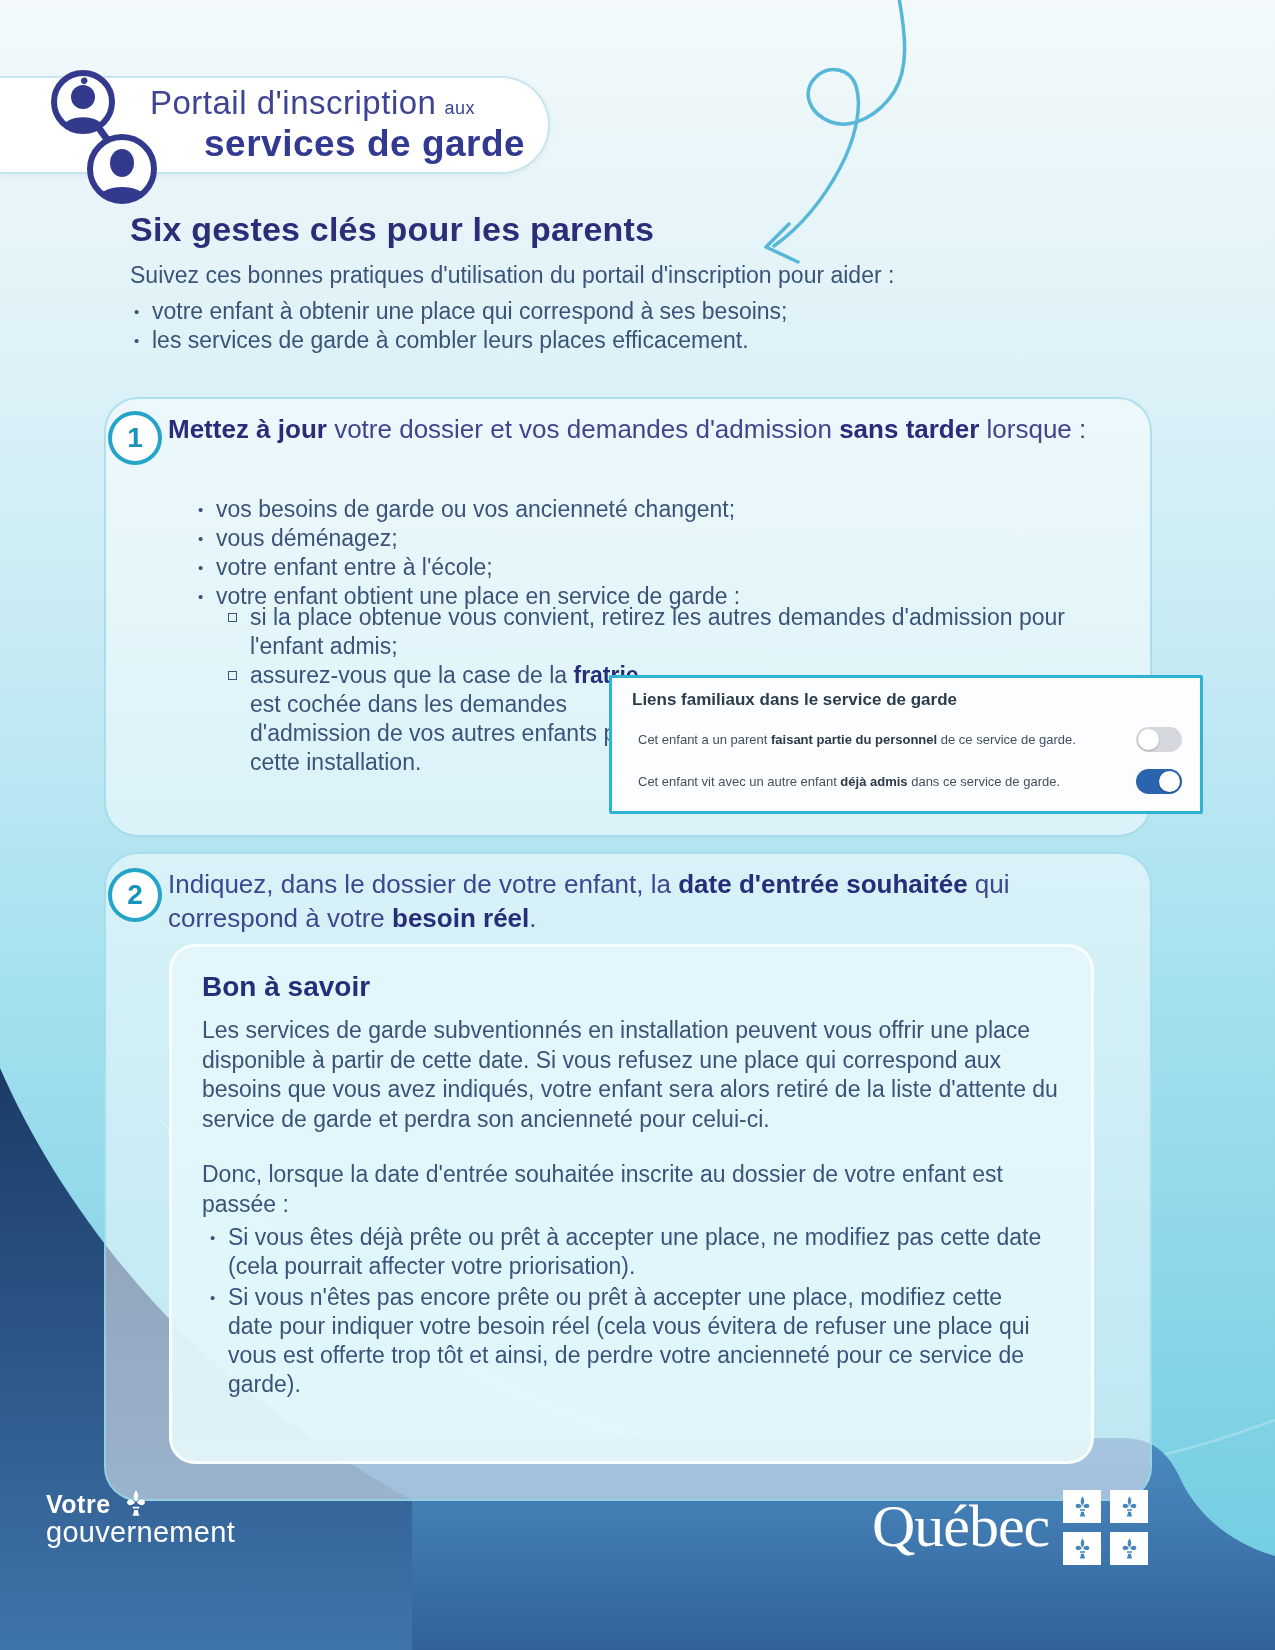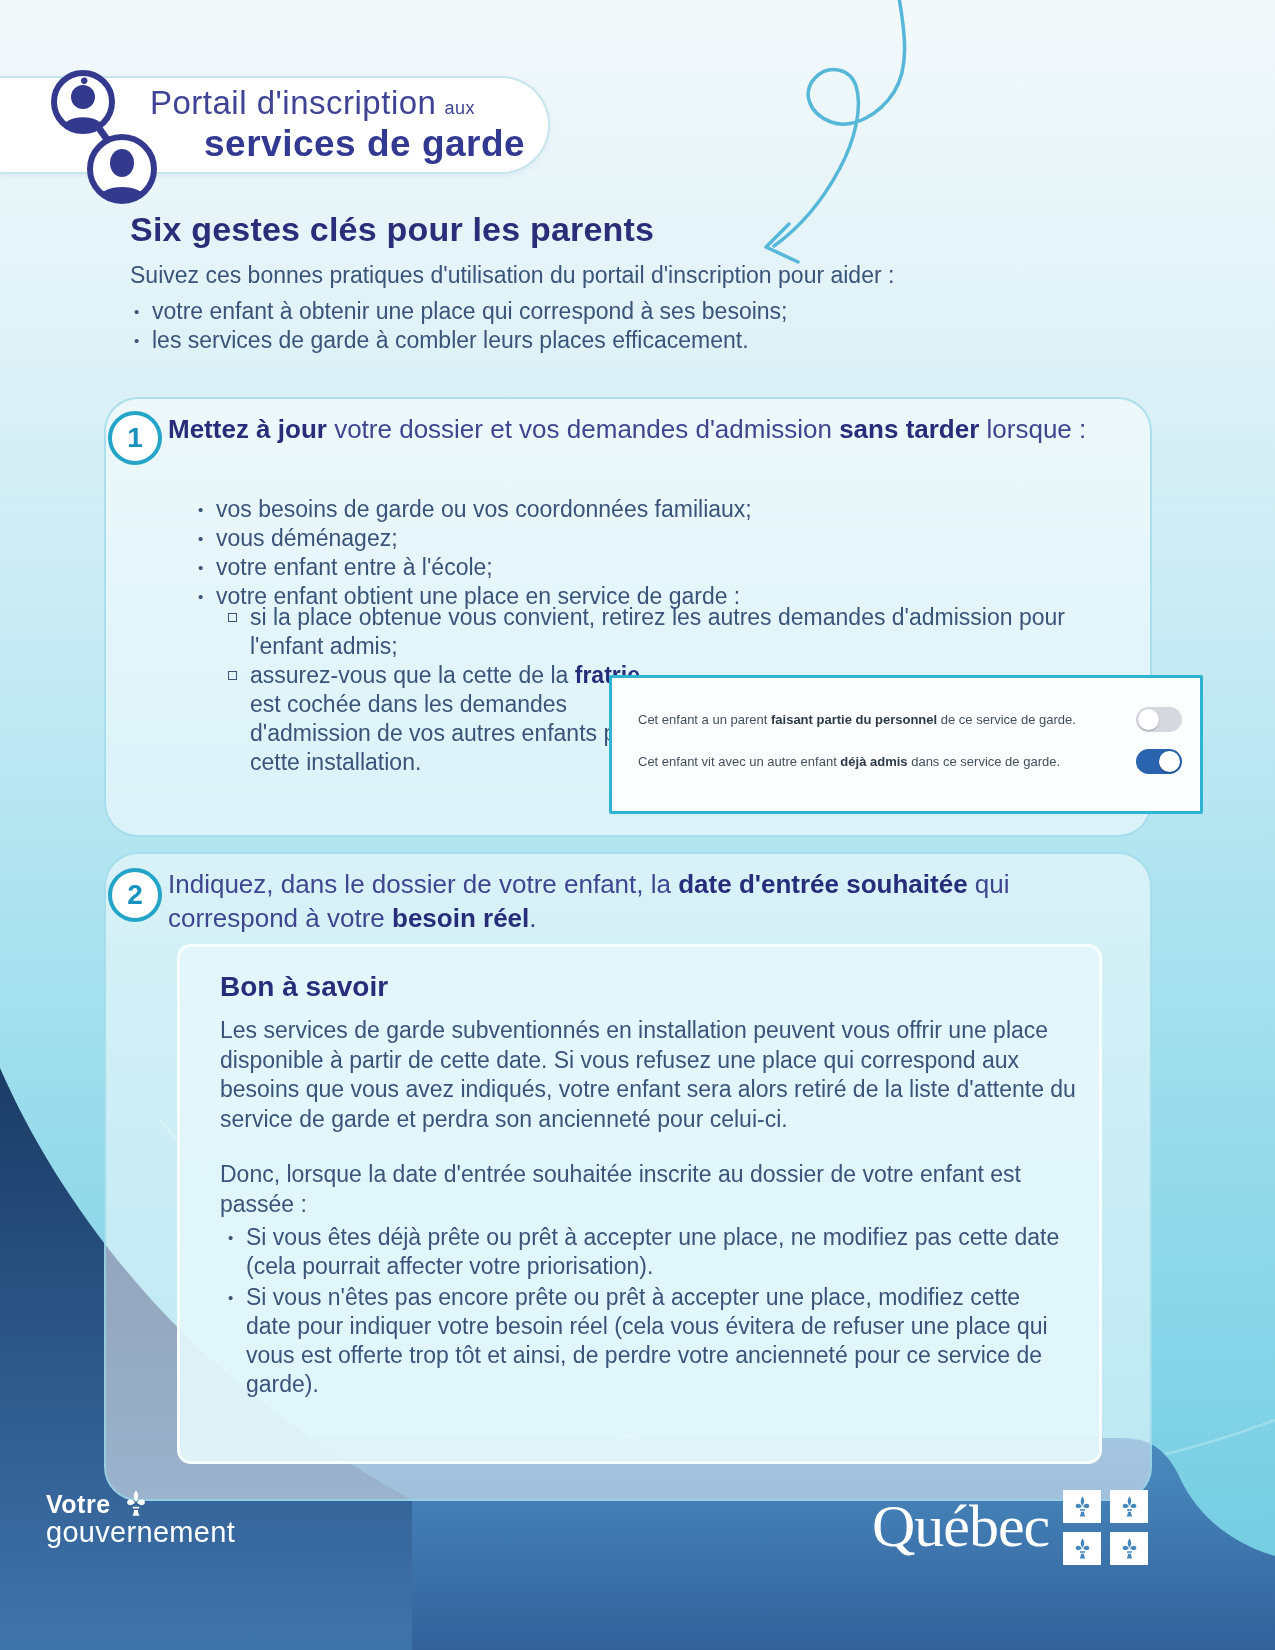--- a/index.html
+++ b/index.html
@@ -54,23 +54,23 @@
   .shot-row{display:flex;align-items:center;justify-content:flex-end;margin-top:17px;}
   .shot-text{font-size:13px;color:#42505e;width:498px;line-height:15px;}
   .shot-text .bseg{font-weight:700;color:#2c3a48;}
   .toggle{position:relative;width:46px;height:25px;border-radius:13px;flex:0 0 auto;cursor:pointer;}
   .toggle .knob{position:absolute;top:2px;width:21px;height:21px;border-radius:50%;background:#ffffff;
                 box-shadow:0 1px 2px rgba(0,0,0,0.25);}
   .toggle.t-off{background:#d5d8de;} .toggle.t-off .knob{left:2px;}
   .toggle.t-on{background:#2a63ae;}  .toggle.t-on .knob{right:2px;}
 
   
-  .callout{position:absolute;left:71px;top:90px;width:925px;height:520px;box-sizing:border-box;
+  .callout{position:absolute;left:63px;top:90px;width:925px;height:520px;box-sizing:border-box;
            background:rgba(227,246,251,0.93);border:3px solid rgba(249,253,254,0.95);
-           border-radius:14px;padding:24px 28px 0 40px;}
+           border-radius:26px;padding:24px 28px 0 30px;}
   .callout-title{font-size:28px;font-weight:800;color:#282d7a;}
   .callout p{margin:13px 0 0 0;font-size:23px;line-height:29.5px;color:#3a5379;width:872px;}
   .callout .co-bullets{margin-top:4px;width:850px;font-size:23px;color:#3a5379;}
   .callout .brow{margin-top:2px;padding-left:26px;}
   .callout .brow::before{left:8px;}
 
   
   .gov{position:absolute;left:46px;top:1489px;color:#ffffff;z-index:3;}
   .gov-row{display:flex;align-items:flex-end;gap:14px;}
   .gov-line1{font-size:25px;font-weight:700;letter-spacing:.5px;}
@@ -155,29 +155,30 @@
     <div class="intro-bullets">
       <div class="brow">votre enfant à obtenir une place qui correspond à ses besoins;</div>
       <div class="brow">les services de garde à combler leurs places efficacement.</div>
     </div>
   </div>
 
   <div class="card card1">
     <div class="badge">1</div>
     <div class="step-heading"><span class="bseg">Mettez à jour</span><span> votre dossier et vos demandes d'admission </span><span class="bseg">sans tarder</span><span> lorsque :</span></div>
     <div class="s1-bullets">
-      <div class="brow">vos besoins de garde ou vos coordonnées familiaux;</div>
+      <div class="brow">vos besoins de garde ou vos ancienneté changent;</div>
       <div class="brow">vous déménagez;</div>
       <div class="brow">votre enfant entre à l'école;</div>
       <div class="brow">votre enfant obtient une place en service de garde :</div>
     </div>
     <div class="s1-sub1 sqrow">si la place obtenue vous convient, retirez les autres demandes d'admission pour l'enfant admis;</div>
-    <div class="s1-sub2 sqrow rich"><span>assurez-vous que la cette de la </span><span class="bseg">fratrie</span><span> est cochée dans les demandes d'admission de vos autres enfants pour cette installation.</span></div>
+    <div class="s1-sub2 sqrow rich"><span>assurez-vous que la case de la </span><span class="bseg">fratrie</span><span> est cochée dans les demandes d'admission de vos autres enfants pour cette installation.</span></div>
 
     <div class="shot">
+      <div class="shot-title">Liens familiaux dans le service de garde</div>
       <div class="shot-row">
         <div class="shot-text"><span>Cet enfant a un parent </span><span class="bseg">faisant partie du personnel</span><span> de ce service de garde.</span></div>
         <div class="toggle t-off">
             <div class="knob"></div>
           </div>
       </div>
       <div class="shot-row">
         <div class="shot-text"><span>Cet enfant vit avec un autre enfant </span><span class="bseg">déjà admis</span><span> dans ce service de garde.</span></div>
         <div class="toggle t-on">
             <div class="knob"></div>

